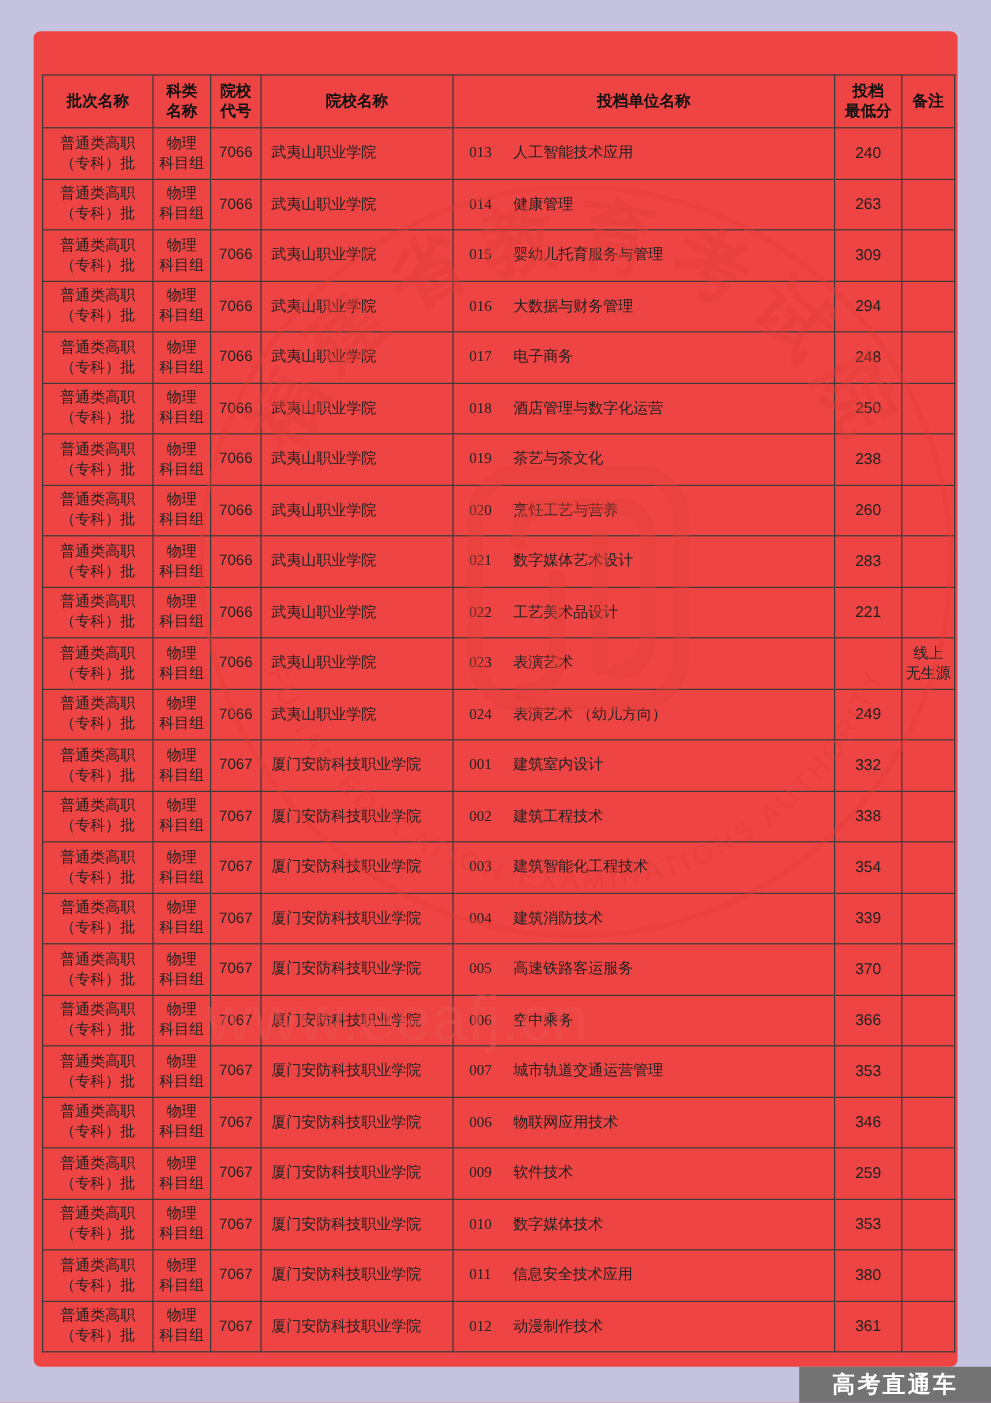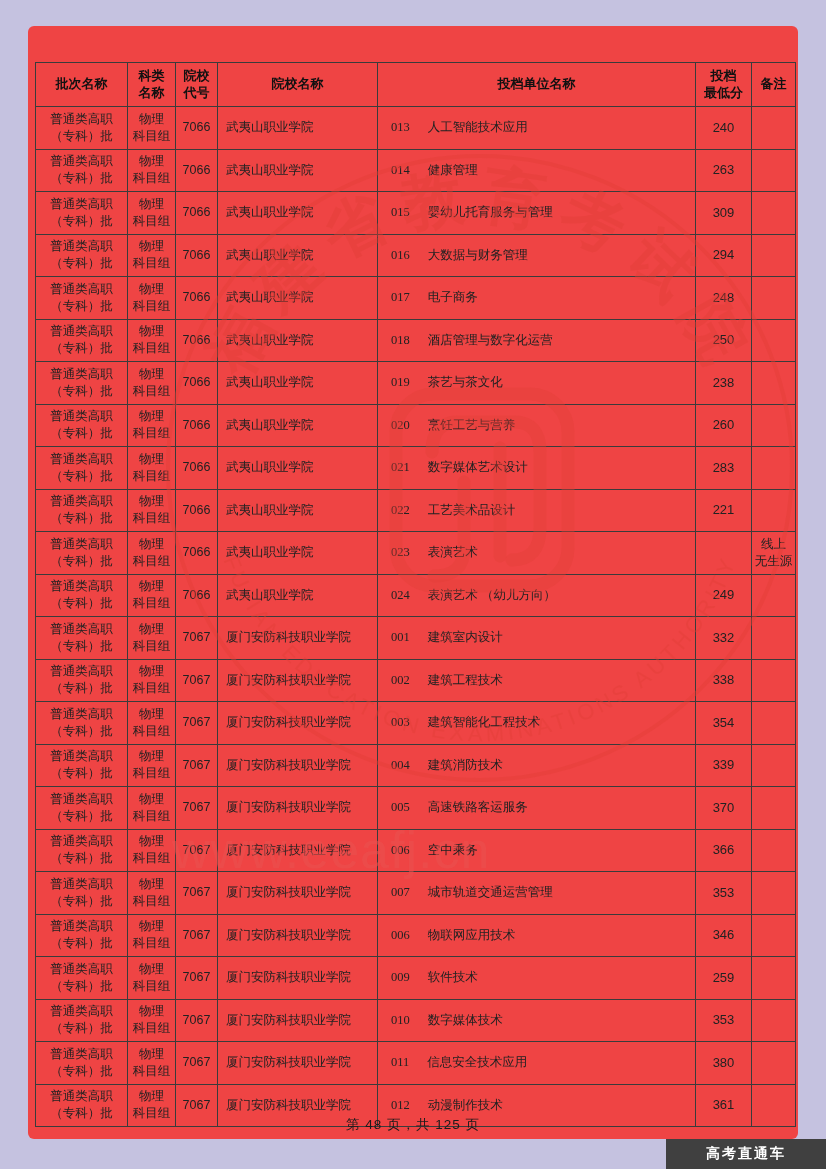--- a/index.html
+++ b/index.html
@@ -68,23 +68,23 @@
     font-size: 52px;
     font-weight: 400;
     letter-spacing: 1px;
     color: rgba(234, 82, 80, 0.55);
     pointer-events: none;
   }
   .banner {
     position: absolute;
     right: 0; bottom: 0;
     width: 160px; height: 30px;
-    background: #404040;
+    background: #737373;
     color: #ffffff;
-    font-size: 14px;
+    font-size: 19px;
     font-weight: bold;
     letter-spacing: 2px;
     display: flex;
     align-items: center;
     justify-content: center;
   }
 </style>
 </head>
 <body>
 
@@ -374,21 +374,20 @@
           <td class="subject-cell">物理
 科目组</td>
           <td class="code-cell">7067</td>
           <td class="college-cell">厦门安防科技职业学院</td>
           <td class="unit-cell"><span class="unit-code">012</span><span class="unit-name">动漫制作技术</span></td>
           <td class="score-cell">361</td>
           <td class="remark-cell"></td>
         </tr>
       </tbody>
   </table>
-  <div class="footer">第 48 页，共 125 页</div>
 </div>
 
 <svg class="seal-watermark" viewBox="0 0 640 640" xmlns="http://www.w3.org/2000/svg">
   <defs>
     <path id="arcTop" d="M 85 234 A 250 250 0 0 1 555 234" fill="none"></path>
     <path id="arcBottom" d="M 64 413 A 272 272 0 0 0 576 413" fill="none"></path>
   </defs>
   <circle cx="320" cy="320" r="312" fill="none" stroke="rgba(226,62,54,0.42)" stroke-width="4"></circle>
   <text font-size="62" font-weight="bold" letter-spacing="14" fill="rgba(226,62,54,0.40)">
     <textPath href="#arcTop" startOffset="50%" text-anchor="middle">福建省教育考试院</textPath>

